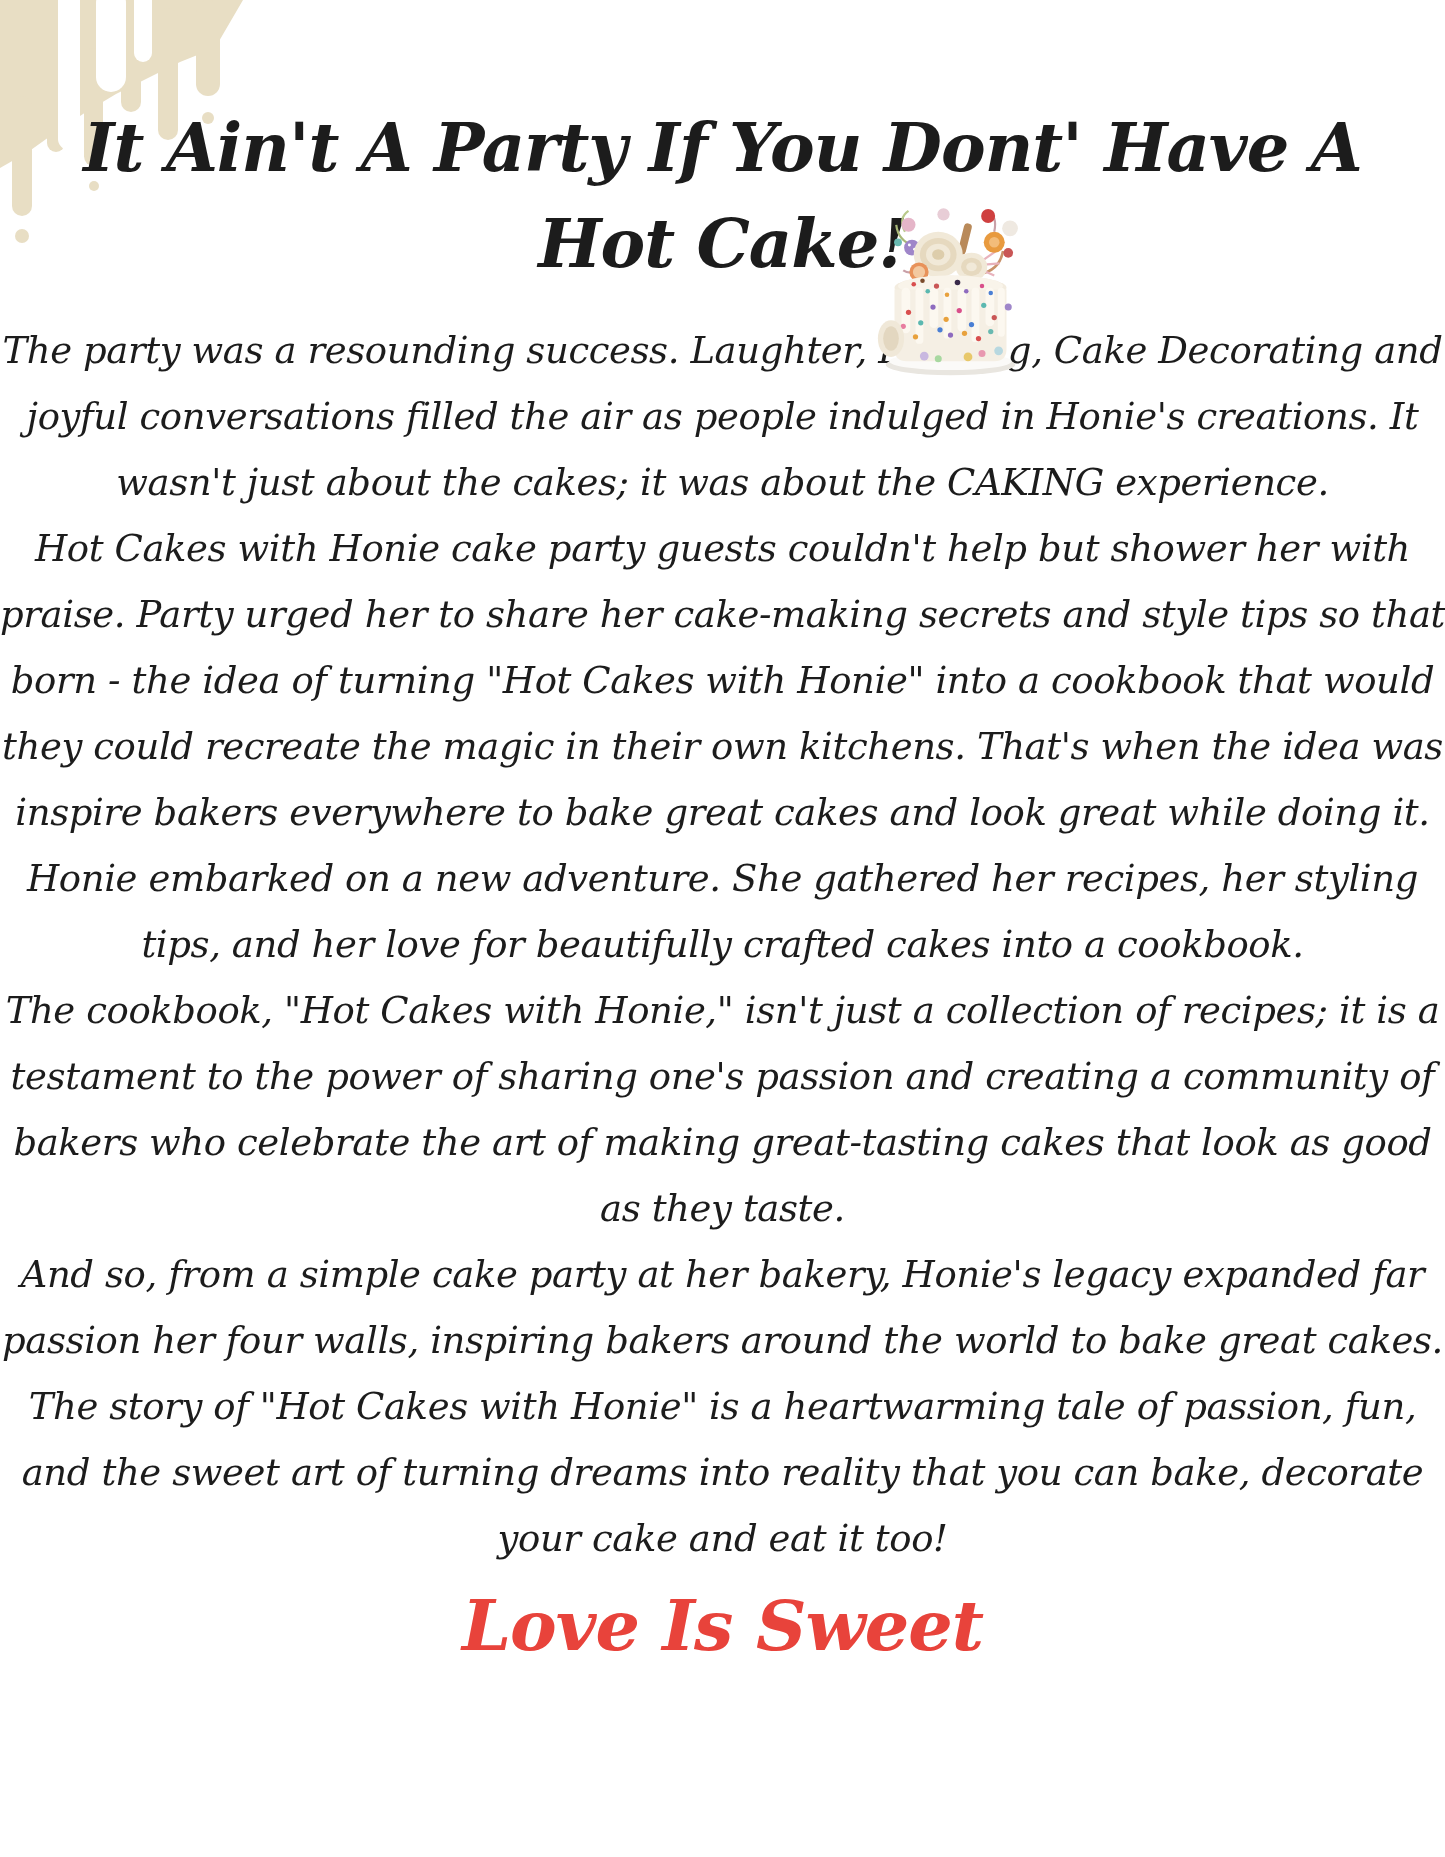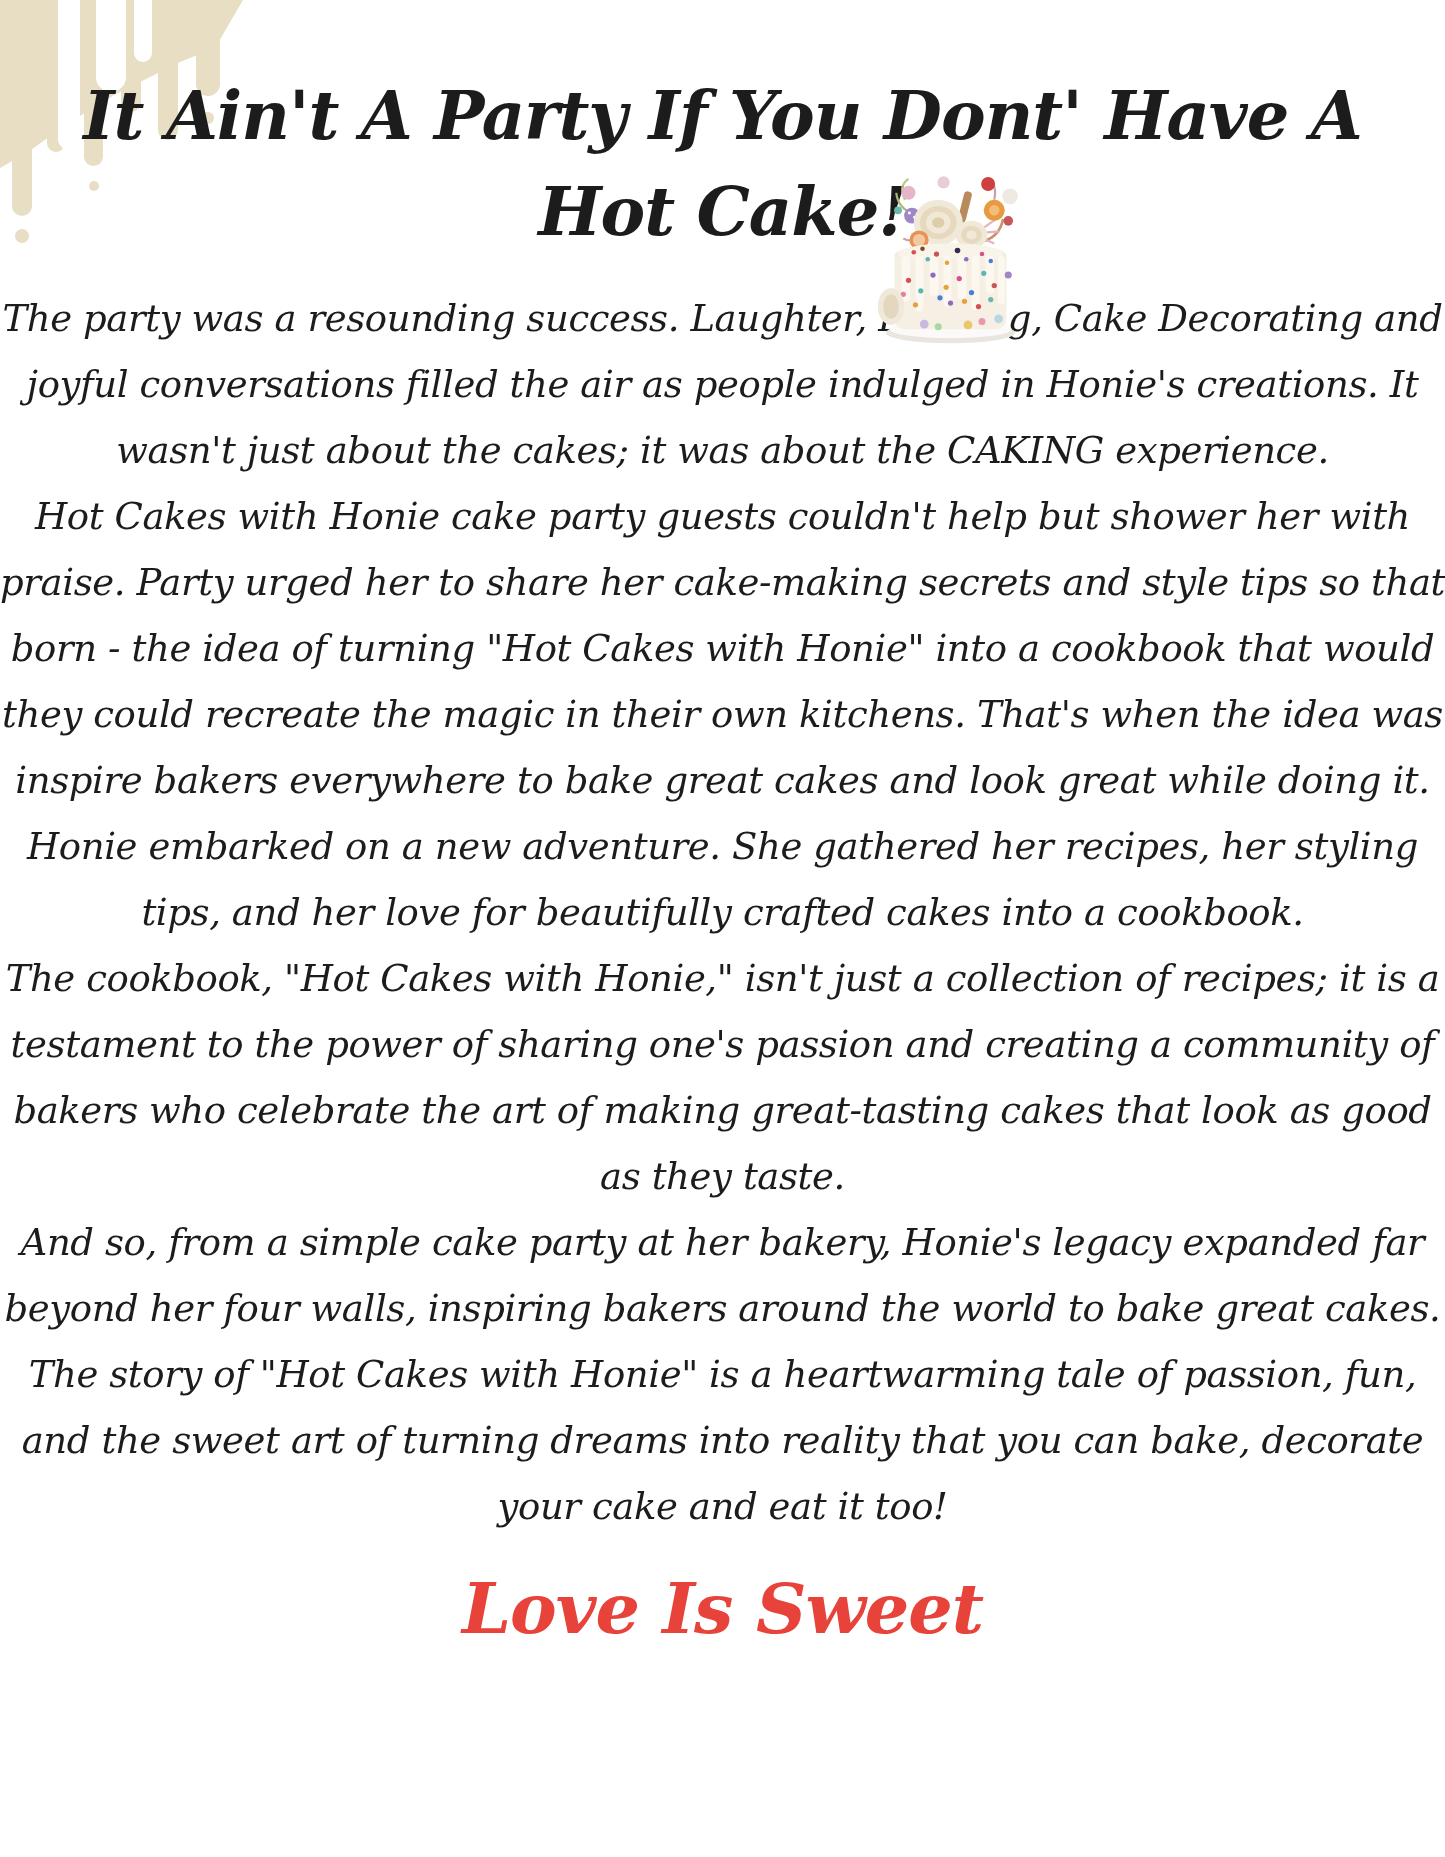--- a/index.html
+++ b/index.html
@@ -18,21 +18,21 @@
     overflow:hidden;
     font-family:"DejaVu Serif", serif;
   }
   .drip-svg{
     position:absolute;
     top:0;left:0;
     pointer-events:none;
   }
   .title-block{
     position:relative;
-    padding-top:68px;
+    padding-top:100px;
     color:var(--text);
   }
   .title-line1{
     font-style:italic;
     font-weight:bold;
     font-size:67px;
     line-height:96px;
     text-align:center;
     white-space:nowrap;
     letter-spacing:-1px;
@@ -61,21 +61,21 @@
     color:var(--text);
   }
   .body-line{
     font-style:italic;
     font-size:37px;
     line-height:66px;
     letter-spacing:-0.4px;
     white-space:nowrap;
   }
   .tagline{
-    margin-top:27px;
+    margin-top:12px;
     text-align:center;
     font-style:italic;
     font-weight:bold;
     font-size:70px;
     line-height:84px;
     letter-spacing:-1px;
     color:var(--tagline-red);
   }
 </style>
 </head>
@@ -220,21 +220,21 @@
       <div class="body-line">born - the idea of turning "Hot Cakes with Honie" into a cookbook that would</div>
       <div class="body-line">they could recreate the magic in their own kitchens. That's when the idea was</div>
       <div class="body-line">inspire bakers everywhere to bake great cakes and look great while doing it.</div>
       <div class="body-line">Honie embarked on a new adventure. She gathered her recipes, her styling</div>
       <div class="body-line">tips, and her love for beautifully crafted cakes into a cookbook.</div>
       <div class="body-line">The cookbook, "Hot Cakes with Honie," isn't just a collection of recipes; it is a</div>
       <div class="body-line">testament to the power of sharing one's passion and creating a community of</div>
       <div class="body-line">bakers who celebrate the art of making great-tasting cakes that look as good</div>
       <div class="body-line">as they taste.</div>
       <div class="body-line">And so, from a simple cake party at her bakery, Honie's legacy expanded far</div>
-      <div class="body-line">beyond her four walls, inspiring bakers around the world to bake great cakes.</div>
+      <div class="body-line">passion her four walls, inspiring bakers around the world to bake great cakes.</div>
       <div class="body-line">The story of "Hot Cakes with Honie" is a heartwarming tale of passion, fun,</div>
       <div class="body-line">and the sweet art of turning dreams into reality that you can bake, decorate</div>
       <div class="body-line">your cake and eat it too!</div>
     </div>
 
   <div class="tagline">Love Is Sweet</div>
 
 </div>
 
 </body></html>

